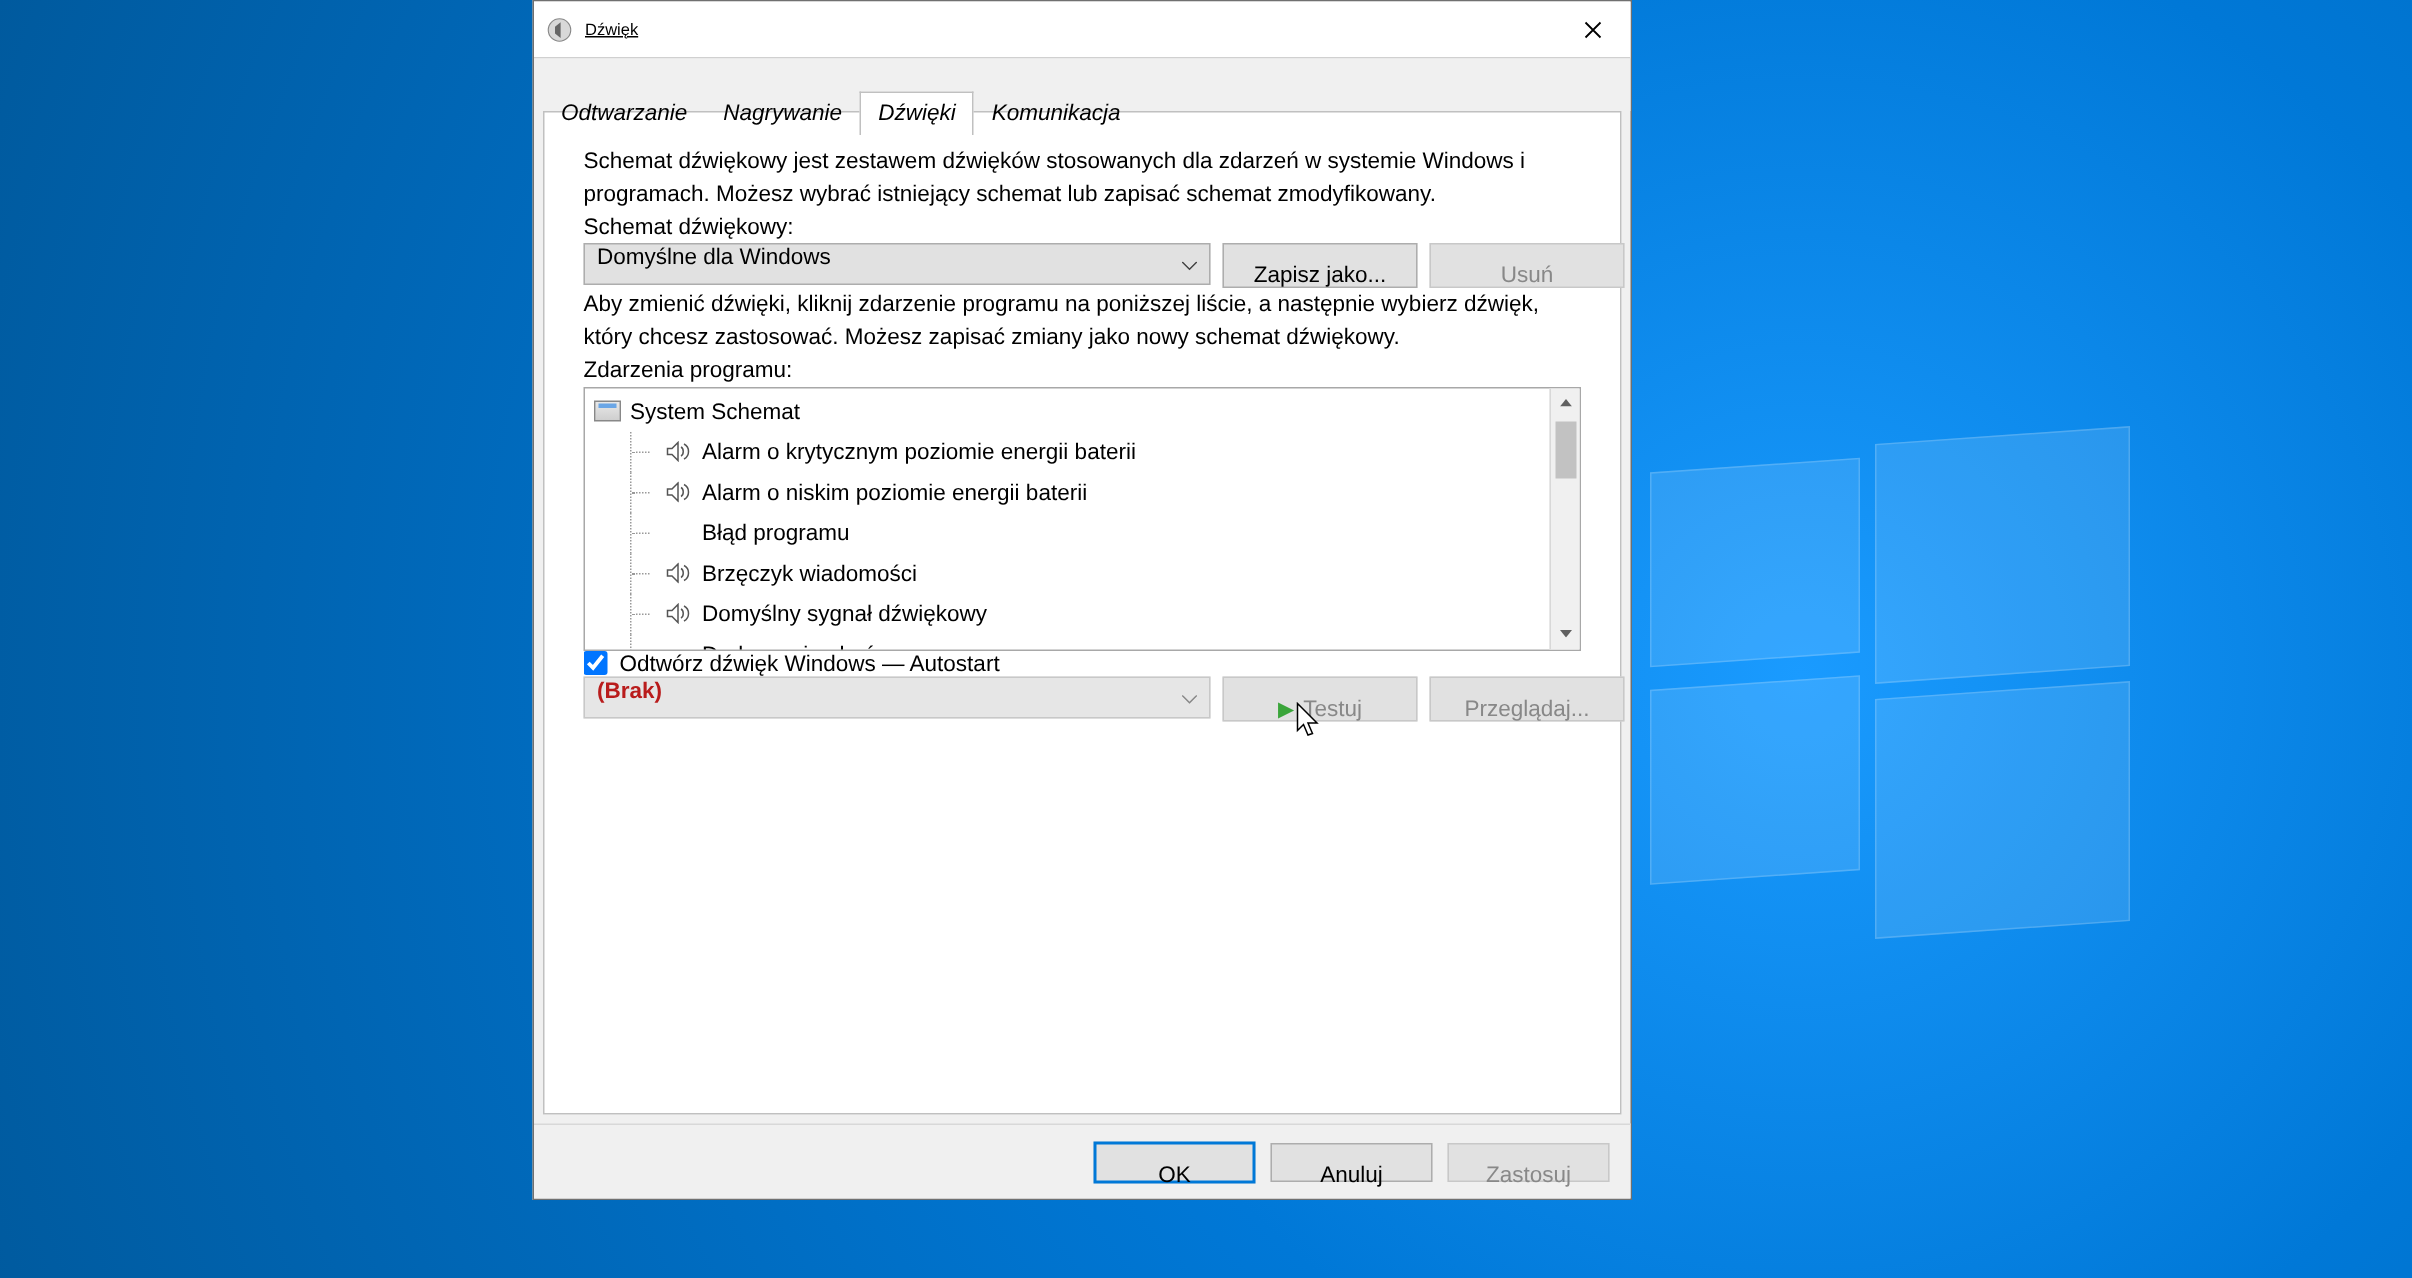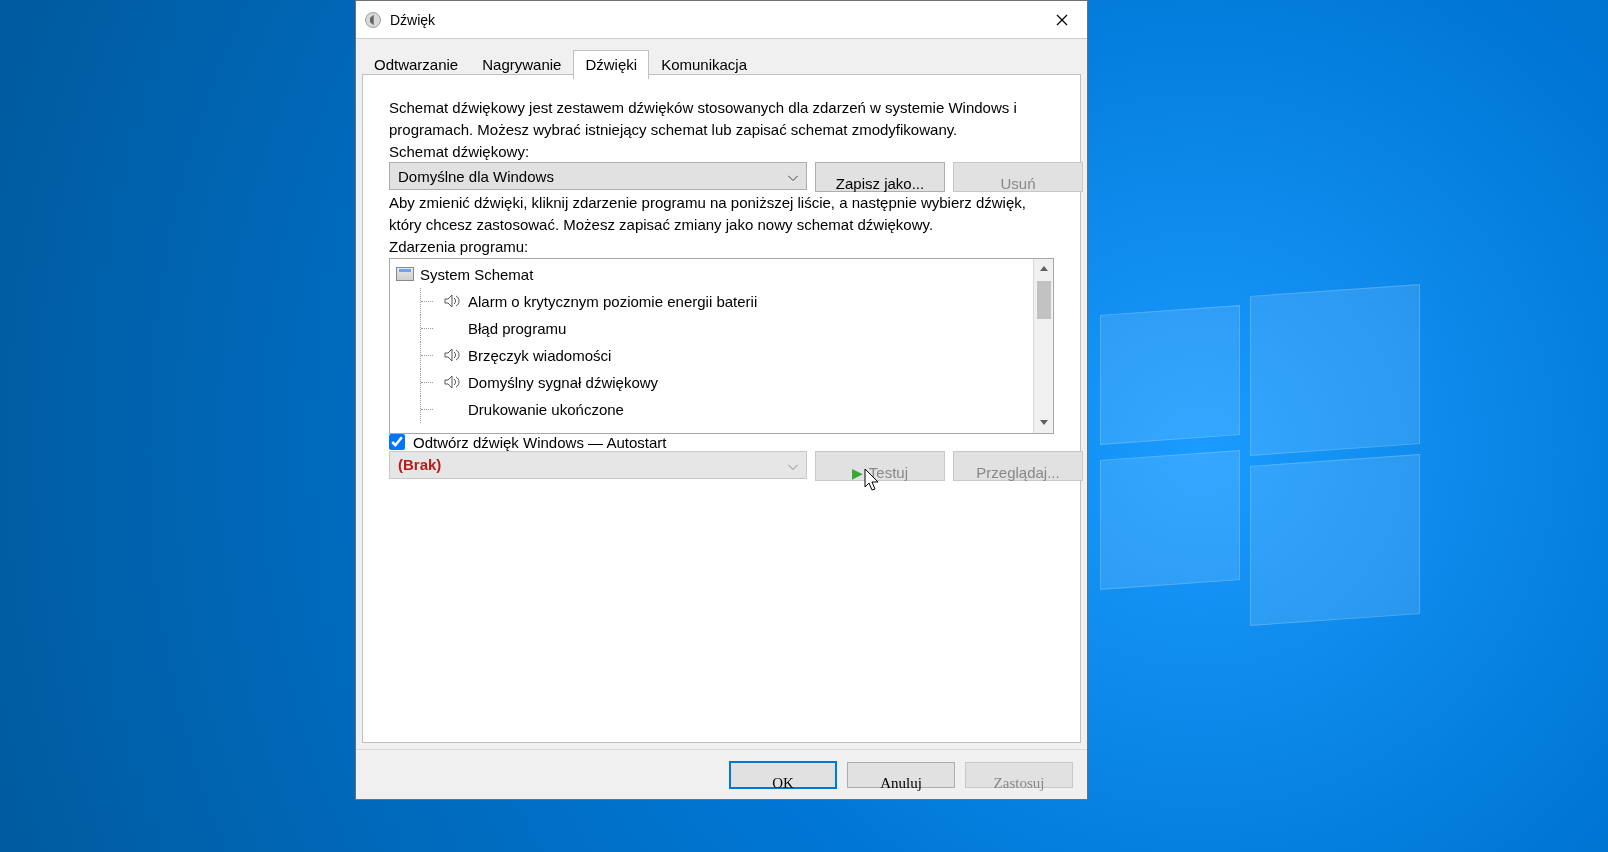--- a/index.html
+++ b/index.html
@@ -19,45 +19,45 @@
     position: absolute; left: 355px; top: 0; width: 733px; height: 800px;
     background: #f0f0f0; border: 1px solid #707070;
     display: flex; flex-direction: column;
   }
   .titlebar {
     height: 38px; background: #fff; display: flex; align-items: center;
     padding-left: 8px; border-bottom: 1px solid #d0d0d0;
   }
   .titlebar .icon { width: 18px; height: 18px; margin-right: 8px; }
   .titlebar .icon svg { width: 18px; height: 18px; }
-  .titlebar .title { font-size: 14px; flex: 1; }
+  .titlebar .title { font-size: 11px; flex: 1; text-decoration: underline; }
   .titlebar .close { width: 50px; height: 100%; display: flex; align-items: center; justify-content: center; cursor: pointer; }
   .titlebar .close svg { width: 12px; height: 12px; }
 
   .tabstrip {
     display: flex; padding: 6px 6px 0 6px; background: #f0f0f0;
   }
   .tab {
     padding: 5px 11px 6px 11px; font-size: 15px; color: #000;
     border: 1px solid transparent; border-bottom: none; cursor: pointer;
-    position: relative; top: 5px;
+    position: relative; top: 16px; font-style: italic;
   }
   .tab.active {
     background: #fff; border-color: #c0c0c0; z-index: 2;
   }
   .tabpanel {
     flex: 1; background: #fff; border: 1px solid #c0c0c0;
     margin: 0 6px 6px 6px; padding: 22px 26px 20px 26px;
     display: flex; flex-direction: column; font-size: 15px; color: #000;
   }
   .desc, .label { line-height: 1.45; }
   .row { display: flex; gap: 8px; align-items: stretch; }
   .combo {
     flex: 0 0 418px; height: 28px; background: #e1e1e1; border: 1px solid #adadad;
-    display: flex; align-items: center; padding: 0 8px; cursor: pointer; position: relative;
+    display: flex; padding: 0 8px; cursor: pointer; position: relative;
   }
   .combo .chev { position: absolute; right: 8px; top: 50%; transform: translateY(-50%); }
   .btn {
     height: 30px; padding: 12px 18px; background: #e1e1e1; border: 1px solid #adadad;
     font-size: 15px; cursor: pointer; min-width: 130px;
   }
   .btn.disabled { color: #888; background: #e1e1e1; border-color: #c8c8c8; cursor: default; }
   .btn.primary { border: 2px solid #0078d7; }
   .tree {
     border: 1px solid #a8a8a8; height: 176px; background: #fff; display: flex;
@@ -76,21 +76,21 @@
   .tree-scroll .thumb { width: 14px; height: 38px; background: #c2c2c2; margin-top: 2px; }
   .checkrow { display: flex; align-items: center; gap: 8px; font-size: 15px; }
   .checkrow input { width: 16px; height: 16px; }
   .disabled-label { color: #8a8a8a; }
   .combo.disabled { background: #e6e6e6; color: #b91c1c; border-color: #c8c8c8; cursor: default; font-weight: bold; }
   .play-icon { color: #3aa53a; margin-right: 6px; font-size: 14px; }
   .bottombar {
     height: 50px; background: #f0f0f0; display: flex; justify-content: flex-end;
     align-items: center; gap: 10px; padding-right: 14px; border-top: 1px solid #d8d8d8;
   }
-  .bottombar .btn, .bottombar .btn.primary { min-width: 108px; height: 14px; font-family: Liberation Serif, serif; }
+  .bottombar .btn, .bottombar .btn.primary { min-width: 108px; height: 14px; }
   .cursor { position: absolute; left: 864px; top: 468px; width: 18px; height: 26px; pointer-events: none; }
   .cursor svg { width: 18px; height: 26px; }
 </style>
 </head>
 <body>
 
 <div class="win-logo">
   <div class="pane p1"></div>
     <div class="pane p2"></div>
     <div class="pane p3"></div>
@@ -148,20 +148,28 @@
             <div class="tree-row child">
               <span class="branch"></span>
               <span class="spk-icon"><svg viewBox="0 0 16 14">
                   <path d="M1 5h3l4-4v12l-4-4H1z" fill="none" stroke="#555"></path>
                   <path d="M10 4c2 1 2 5 0 6M12 2c4 2 4 8 0 10" fill="none" stroke="#555"></path>
                 </svg></span>
               <span>Alarm o krytycznym poziomie energii baterii</span>
             </div>
             <div class="tree-row child">
               <span class="branch"></span>
+              <span class="spk-icon"><svg viewBox="0 0 16 14">
+                  <path d="M1 5h3l4-4v12l-4-4H1z" fill="none" stroke="#555"></path>
+                  <path d="M10 4c2 1 2 5 0 6M12 2c4 2 4 8 0 10" fill="none" stroke="#555"></path>
+                </svg></span>
+              <span>Alarm o niskim poziomie energii baterii</span>
+            </div>
+            <div class="tree-row child">
+              <span class="branch"></span>
               <span class="spk-icon"></span>
               <span>Błąd programu</span>
             </div>
             <div class="tree-row child">
               <span class="branch"></span>
               <span class="spk-icon"><svg viewBox="0 0 16 14">
                   <path d="M1 5h3l4-4v12l-4-4H1z" fill="none" stroke="#555"></path>
                   <path d="M10 4c2 1 2 5 0 6M12 2c4 2 4 8 0 10" fill="none" stroke="#555"></path>
                 </svg></span>
               <span>Brzęczyk wiadomości</span>

